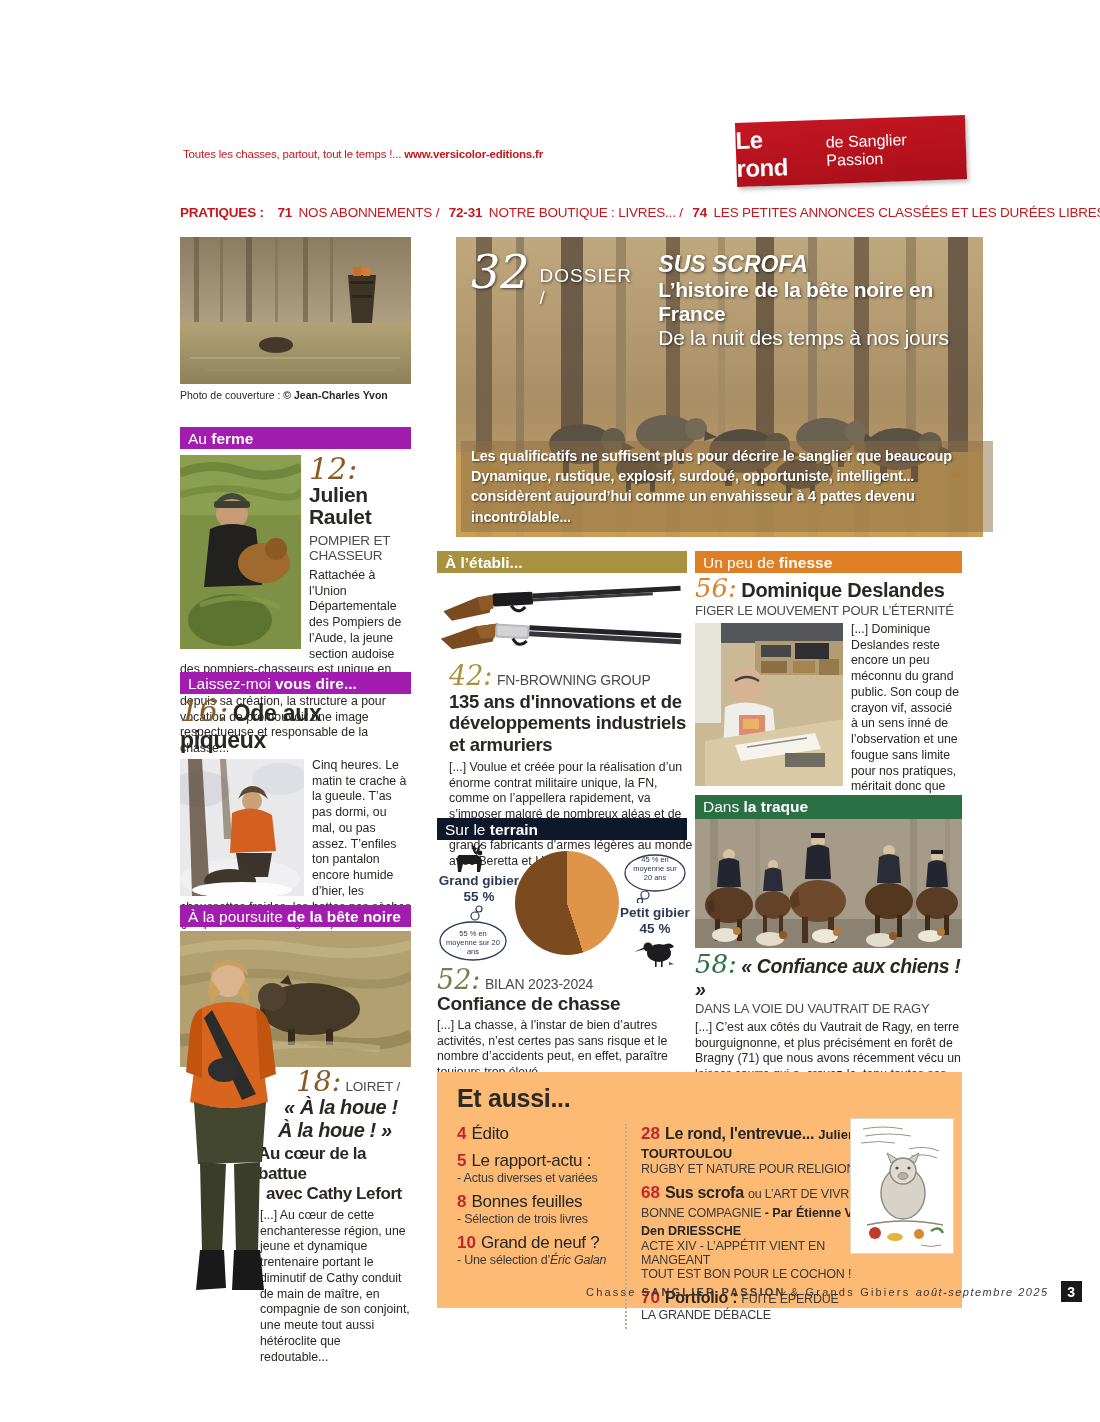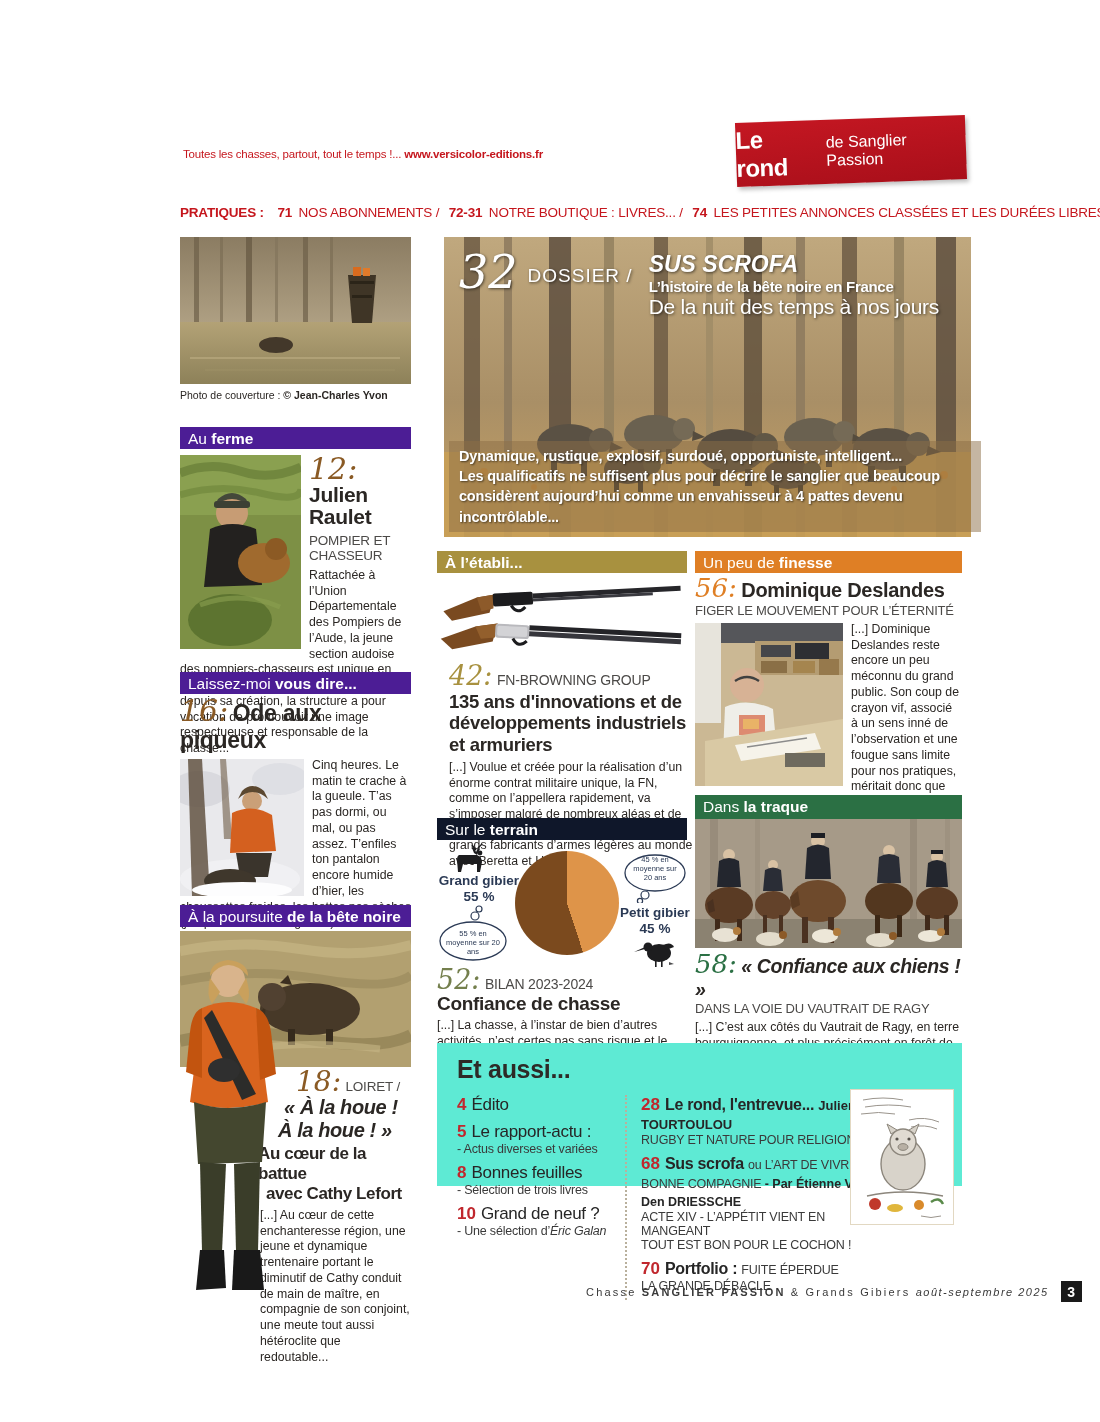--- a/index.html
+++ b/index.html
@@ -13,21 +13,21 @@
          transform:rotate(-2deg);display:flex;align-items:center;justify-content:center;color:#fff;
          box-shadow:2px 3px 4px rgba(0,0,0,.25);}
   .badge .b1{font-weight:bold;font-size:24px;margin-right:7px;letter-spacing:-0.5px;}
   .badge .b2{font-size:16px;}
   .pratiques{left:180px;top:205px;width:784px;font-size:13.5px;color:#c5161d;letter-spacing:-0.2px;white-space:nowrap;}
   .p-label{font-weight:bold;margin-right:4px;}
   .p-num{font-weight:bold;margin:0 3px 0 6px;}
   
   .bar{height:22px;color:#fff;font-size:15.5px;padding:2px 0 0 8px;box-sizing:border-box;line-height:19px;}
   .bar b{font-weight:bold;}
-  .brown{background:#4c1d95;}
+  .brown{background:#a21caf;}
   .gold{background:#a8913f;}
   .olive{background:#0f172a;}
   .orange{background:#df7f25;}
   .green{background:#2b7044;}
   
   .num{font-family:"DejaVu Serif",serif;font-style:italic;line-height:1;}
   .n-brown{color:#8a5a24;}
   .n-gold{color:#a8913f;}
   .n-olive{color:#747f4d;}
   .n-orange{color:#df7f25;}
@@ -36,38 +36,38 @@
   .body-txt{font-size:12.3px;line-height:1.28;color:#2b2724;}
   .kicker{font-size:13.5px;color:#4c4a48;letter-spacing:-0.2px;}
   .art{box-sizing:border-box;}
   .ph{display:block;}
   .caption{font-size:10.5px;color:#2b2724;}
   
   .flt{float:left;margin:3px 8px 2px 0;}
   .h-name{font-weight:bold;font-size:21px;line-height:1.02;letter-spacing:-0.3px;}
   .h-title{font-weight:bold;font-size:23px;letter-spacing:-0.3px;}
   
-  .dossier{left:444px;top:237px;width:542px;height:300px;overflow:hidden;}
+  .dossier{left:456px;top:237px;width:542px;height:300px;overflow:hidden;}
   .d-head{position:absolute;top:12px;left:15px;display:flex;color:#fff;text-shadow:1px 1px 3px rgba(0,0,0,.6);}
   .d-num{font-family:"DejaVu Serif",serif;font-style:italic;font-size:46px;line-height:1;}
   .d-kick{font-size:19px;letter-spacing:1px;margin:16px 0 0 10px;}
   .d-titles{margin:2px 0 0 16px;}
   .d-t1{font-style:italic;font-weight:bold;font-size:23px;}
-  .d-t2{font-weight:bold;font-size:15px;letter-spacing:-0.3px;}
+  .d-t2{font-weight:bold;font-size:21px;letter-spacing:-0.3px;}
   .d-t3{font-size:21px;letter-spacing:-0.3px;}
   .d-cap{position:absolute;left:5px;right:5px;bottom:5px;background:rgba(140,110,70,.5);
          color:#fff;font-weight:bold;font-size:14.5px;line-height:1.4;padding:5px 10px;
          text-shadow:1px 1px 2px rgba(0,0,0,.55);letter-spacing:-0.2px;}
   
   .chart{left:437px;top:843px;width:262px;height:126px;}
   .pie{position:absolute;left:78px;top:8px;width:104px;height:104px;border-radius:50%;}
   .cl-lab{position:absolute;font-weight:bold;font-size:13.5px;color:#2b3a55;text-align:center;line-height:1.15;}
   .bubble{position:absolute;color:#2b3a55;font-size:7.5px;text-align:center;}
   
-  .etaussi{left:437px;top:1043px;width:525px;height:143px;background:#5eead4;}
+  .etaussi{left:437px;top:1072px;width:525px;height:236px;background:#fdba74;}
   .ea-title{padding:12px 0 2px 20px;font-size:25px;font-weight:bold;color:#2d2a26;letter-spacing:-0.3px;}
   .ea-left{position:absolute;left:20px;top:52px;width:152px;}
   .ea-right{position:absolute;left:188px;top:52px;width:242px;border-left:2px dotted #b9b09c;padding-left:14px;}
   .ea-item{margin-bottom:7px;}
   .ea-num{color:#c0272d;font-weight:bold;font-size:17px;margin-right:5px;}
   .ea-t{font-size:17px;color:#262626;letter-spacing:-0.3px;}
   .ea-sub{font-size:12.5px;color:#3a3a3a;margin-top:0px;letter-spacing:-0.2px;}
   .ea-main{font-weight:bold;font-size:16px;color:#262626;letter-spacing:-0.3px;}
   .ea-name{font-weight:bold;font-size:13px;color:#262626;}
   .ea-caps{font-size:12.5px;color:#3a3a3a;letter-spacing:-0.2px;}
@@ -346,22 +346,22 @@
     <div class="d-head">
       <span class="d-num">32</span>
       <span class="d-kick">DOSSIER /</span>
       <div class="d-titles">
         <div class="d-t1">SUS SCROFA</div>
         <div class="d-t2">L’histoire de la bête noire en France</div>
         <div class="d-t3">De la nuit des temps à nos jours</div>
       </div>
     </div>
     <div class="d-cap">
+      <div>Les qualificatifs ne suffisent plus pour décrire le sanglier que beaucoup</div>
       <div>Dynamique, rustique, explosif, surdoué, opportuniste, intelligent...</div>
-      <div>Les qualificatifs ne suffisent plus pour décrire le sanglier que beaucoup</div>
       <div>considèrent aujourd’hui comme un envahisseur à 4 pattes devenu incontrôlable...</div>
     </div>
   </div>
 
   <div class="abs bar gold" style="left:437px;top:551px;width:250px;">
     <b>À l’établi...</b>
   </div>
 
   <svg class="abs ph" style="left:437px;top:575px;" width="250" height="86">
     <g transform="rotate(-3 125 25)">

